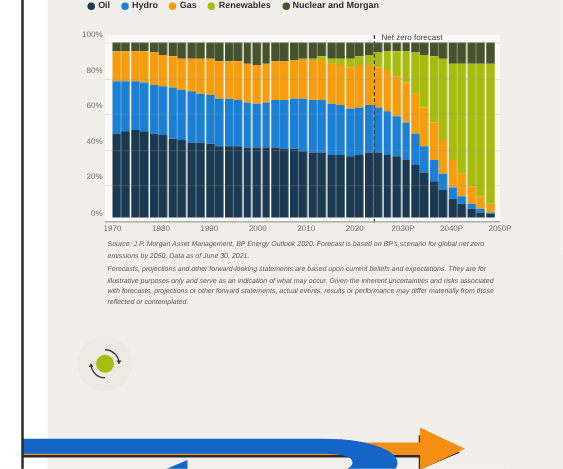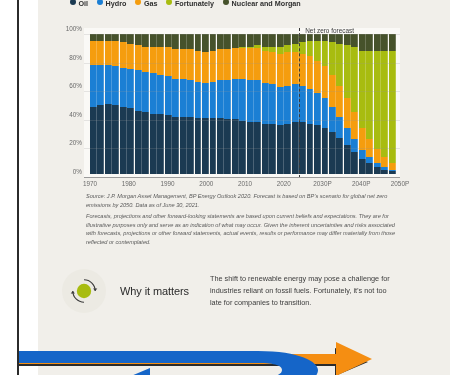--- a/index.html
+++ b/index.html
@@ -18,21 +18,21 @@
     position:absolute;left:38px;top:0;width:412px;height:375px;
     background:#f1efea;
   }
   
   #legend{
     position:absolute;left:70px;top:-3px;width:330px;height:12px;
     display:flex;align-items:center;gap:9px;
     font-size:7.2px;font-weight:bold;color:#2f2f2f;
     white-space:nowrap;z-index:4;
   }
-  .legend-item{display:flex;align-items:flex-start;gap:2.5px;}
+  .legend-item{display:flex;align-items:flex-end;gap:2.5px;}
   .legend-swatch{
     width:6px;height:6px;border-radius:50%;display:inline-block;flex:none;
   }
   
   #chart-card{
     position:absolute;left:84px;top:28px;width:316px;height:150px;
     background:#faf9f6;
   }
   #plot{
     position:absolute;left:0;top:0;width:316px;height:150px;
@@ -117,21 +117,21 @@
     <div class="legend-item">
       <span class="legend-swatch" style="background: rgb(27, 127, 212);"></span>
       <span>Hydro</span>
     </div>
     <div class="legend-item">
       <span class="legend-swatch" style="background: rgb(245, 157, 14);"></span>
       <span>Gas</span>
     </div>
     <div class="legend-item">
       <span class="legend-swatch" style="background: rgb(168, 188, 16);"></span>
-      <span>Fortunately</span>
+      <span>Renewables</span>
     </div>
     <div class="legend-item">
       <span class="legend-swatch" style="background: rgb(70, 82, 43);"></span>
       <span>Nuclear and Morgan</span>
     </div>
   </div>
 
 <div id="chart-card">
   <div id="plot">
     <div id="bars">
@@ -435,22 +435,20 @@
 <div id="why-row">
   <div id="why-icon-wrap">
     <svg width="30" height="30" viewBox="0 0 30 30" aria-hidden="true">
       <circle cx="15" cy="15" r="7.2" fill="#a8bc10"></circle>
       <path d="M15 3.8 A11.2 11.2 0 0 1 26.2 15" fill="none" stroke="#3b3b3b" stroke-width="1.1"></path>
       <path d="M15 26.2 A11.2 11.2 0 0 1 3.8 15" fill="none" stroke="#3b3b3b" stroke-width="1.1"></path>
       <path d="M26.2 15 l-2.1 -2.6 l4.2 0 z" fill="#3b3b3b"></path>
       <path d="M3.8 15 l2.1 2.6 l-4.2 0 z" fill="#3b3b3b"></path>
     </svg>
   </div>
-  <div id="why-title">Why it matters</div>
-  <div id="why-body">The shift to renewable energy may pose a challenge for industries reliant on fossil fuels. Fortunately, it’s not too late for companies to transition.</div>
 </div>
 
 <svg id="arrows" viewBox="0 0 450 57">
   <g>
     <path d="M18,40 L335,40 L335,30 L368,44 L335,58 L335,48 L18,48 Z" fill="#2b2b2b"></path>
   </g>
   <g>
     <path d="M18,36 L336,36 L336,24 L372,41 L336,58 L336,46 L18,46 Z" fill="#f58e12"></path>
   </g>
   <g>

